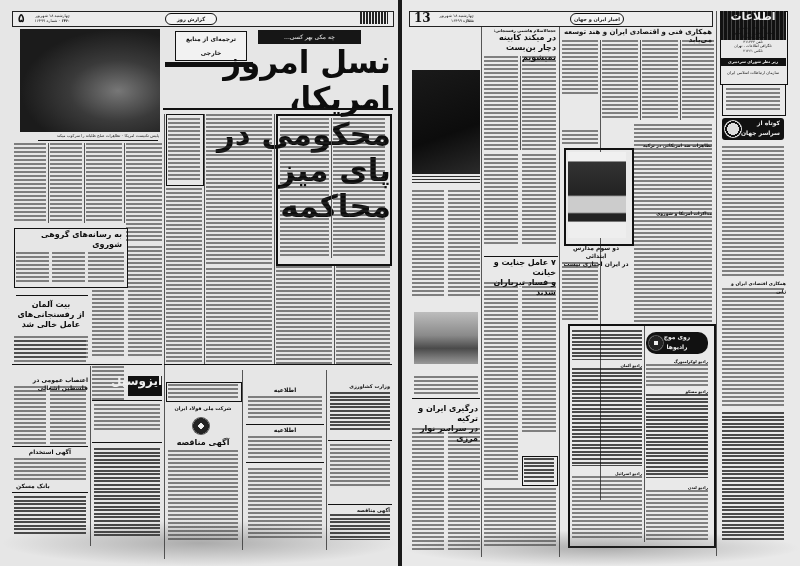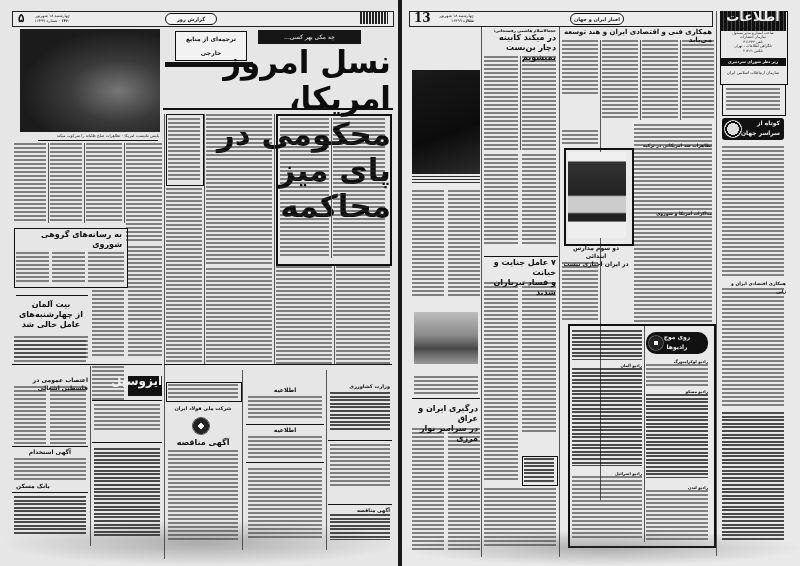--- a/index.html
+++ b/index.html
@@ -89,21 +89,21 @@
   <div class="box" style="left:14px;top:228px;width:112px;height:58px;"></div>
   <div class="headline h-s" style="left:16px;top:230px;width:106px;">
     <div>به رسانه‌های گروهی شوروی</div>
   </div>
   <div class="txt" style="left:16px;top:252px;width:33px;height:32px;"></div>
   <div class="txt" style="left:52px;top:252px;width:33px;height:32px;"></div>
   <div class="txt" style="left:88px;top:252px;width:36px;height:32px;"></div>
 
   <div class="headline h-s" style="left:14px;top:300px;width:74px;text-align:center;">
     <div>بیت آلمان</div>
-    <div>از چهارشنبه‌های</div>
+    <div>از رفسنجانی‌های</div>
     <div>عامل خالی شد</div>
   </div>
   <div class="rule" style="left:16px;top:295px;width:72px;height:1px;"></div>
   <div class="txt" style="left:92px;top:290px;width:32px;height:66px;"></div>
   <div class="txt" style="left:128px;top:246px;width:34px;height:110px;"></div>
   <div class="txt" style="left:14px;top:336px;width:74px;height:24px;"></div>
 
   <div class="rule" style="left:12px;top:364px;width:150px;height:1px;"></div>
   <div class="txt" style="left:14px;top:340px;width:72px;height:22px;"></div>
   <div class="headline h-xs" style="left:12px;top:376px;width:76px;">اعتصاب عمومی در فلسطین اشغالی</div>
@@ -160,21 +160,21 @@
 
 <div id="right-page" class="page">
 
   <div class="hdr" style="left:7px;top:11px;width:302px;height:14px;"></div>
   <div class="pgnum" style="left:12px;top:11px;">13</div>
   <div class="meta" style="left:30px;top:13px;width:42px;">چهارشنبه ۱۸ شهریور ۱۳۶۰</div>
   <div class="meta" style="left:30px;top:18px;width:42px;">شماره ۱۶۴۹۹</div>
   <div class="pill" style="left:168px;top:13px;width:52px;height:10px;">اخبار ایران و جهان</div>
 
   <div class="box" style="left:318px;top:11px;width:66px;height:72px;"></div>
-  <div class="ad-black" style="left:318px;top:11px;width:66px;height:20px;font-size:13px;line-height:12px;background:repeating-linear-gradient(90deg,#111 0 3px,#444 3px 4px);">اطلاعات</div>
+  <div class="ad-black" style="left:318px;top:11px;width:66px;height:29px;font-size:11px;line-height:12px;background:repeating-linear-gradient(90deg,#111 0 3px,#444 3px 4px);">اطلاعات</div>
   <div class="abs rtl" style="left:322px;top:26px;width:58px;font-size:3.6px;line-height:4.6px;text-align:center;">
     <div>سال پنجاه و ششم</div>
     <div>صاحب امتیاز و مدیر مسئول</div>
     <div>سازمان انتشارات</div>
     <div>تلفن ۳۱۱۳۳۳</div>
     <div>تلگرافی اطلاعات - تهران</div>
     <div>تلکس ۲۱۲۶۱</div>
   </div>
   <div class="ad-black" style="left:318px;top:58px;width:66px;height:8px;font-size:4px;line-height:8px;">زیر نظر شورای سردبیری</div>
   <div class="abs rtl" style="left:320px;top:70px;width:62px;font-size:4px;line-height:5px;text-align:center;">سازمان ارتباطات اسلامی ایران</div>
@@ -204,21 +204,21 @@
 
   <div class="photo dark" style="left:10px;top:70px;width:68px;height:104px;"></div>
   <div class="caption" style="left:10px;top:176px;width:68px;height:8px;background-image:repeating-linear-gradient(180deg,#333 0 1.5px,transparent 1.5px 3px);"></div>
   <div class="txt" style="left:10px;top:190px;width:32px;height:108px;"></div>
   <div class="txt" style="left:46px;top:190px;width:32px;height:108px;"></div>
 
   <div class="photo light" style="left:12px;top:312px;width:64px;height:52px;"></div>
   <div class="txt" style="left:12px;top:376px;width:64px;height:18px;"></div>
   <div class="rule" style="left:10px;top:398px;width:68px;height:1px;"></div>
   <div class="headline h-s" style="left:10px;top:404px;width:66px;">
-    <div>درگیری ایران و عراق</div>
+    <div>درگیری ایران و ترکیه</div>
     <div>در سراسر نوار مرزی</div>
   </div>
   <div class="txt" style="left:10px;top:428px;width:32px;height:122px;"></div>
   <div class="txt" style="left:46px;top:428px;width:32px;height:122px;"></div>
 
   <div class="txt" style="left:82px;top:154px;width:34px;height:92px;"></div>
   <div class="txt" style="left:120px;top:154px;width:34px;height:92px;"></div>
   <div class="rule" style="left:82px;top:256px;width:74px;height:1px;"></div>
   <div class="headline h-s" style="left:82px;top:258px;width:72px;">
     <div>۷ عامل جنایت و خیانت</div>

